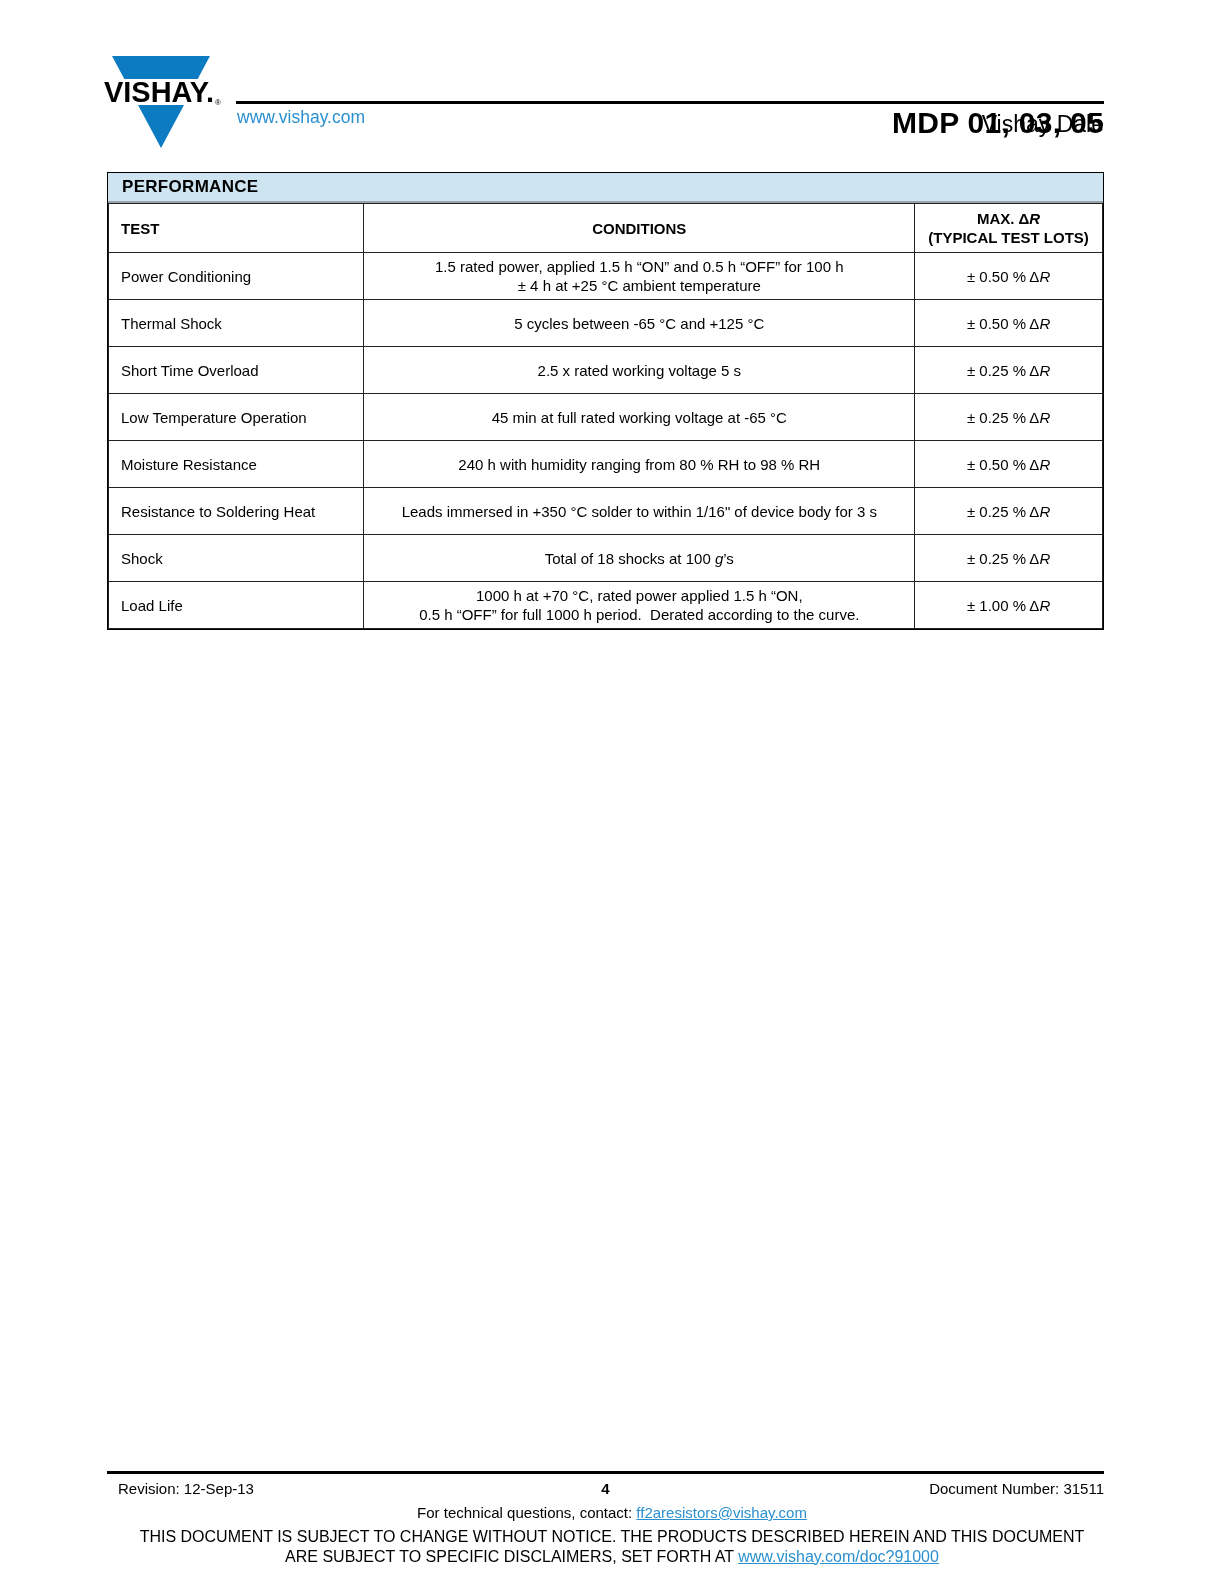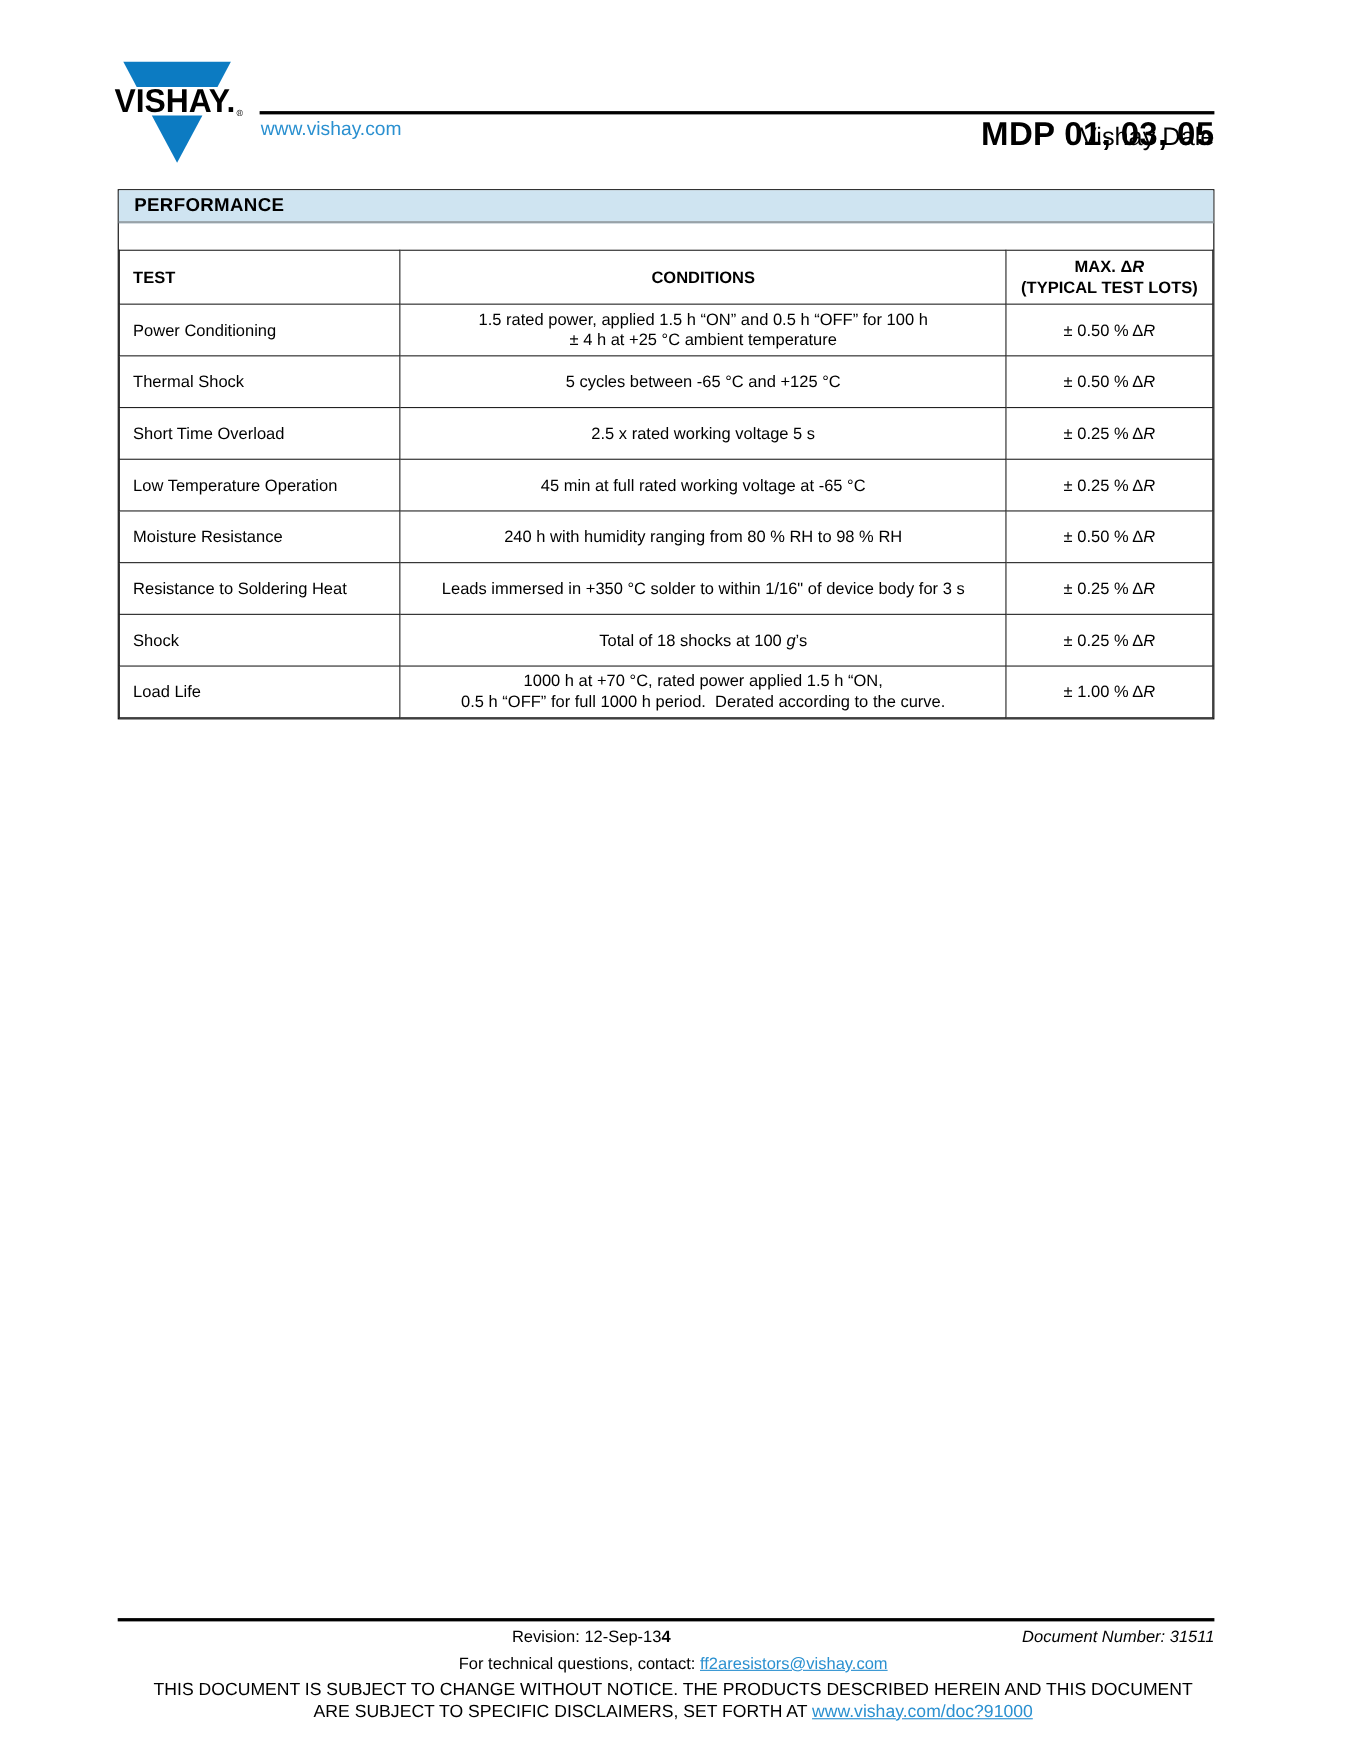--- a/index.html
+++ b/index.html
@@ -14,37 +14,37 @@
   .logo svg{display:block;width:100%;height:100%;}
   .header-rule{position:absolute;left:236px;top:101px;width:868px;height:2.5px;background:#000;}
   .site-link{position:absolute;left:237px;top:107px;font-size:17.5px;color:var(--link-blue);text-decoration:none;}
   .doc-title{position:absolute;right:120px;top:61px;font-size:30px;font-weight:bold;letter-spacing:.3px;margin-top:45px;}
   .brand-sub{position:absolute;right:120px;top:111px;font-size:23px;font-weight:400;text-align:center;}
 
   
   .perf{position:absolute;left:107px;top:172px;width:997px;border:1.5px solid #000;box-sizing:border-box;}
   .band{background:var(--band-blue);height:28px;line-height:28px;padding-left:14px;
         font-size:17px;font-weight:bold;letter-spacing:.3px;border-bottom:2.5px solid #98a2a8;}
-  table{width:100%;border-collapse:collapse;font-size:15px;table-layout:fixed;margin-top:24px;}
+  table{width:100%;border-collapse:collapse;font-size:15px;table-layout:fixed;}
   col.c1{width:25.7%;} col.c2{width:55.4%;} col.c3{width:18.9%;}
   th,td{border:1px solid #222;}
   thead th{height:48px;font-size:15px;line-height:19px;text-align:center;padding:0 8px;}
   thead th.h-test{text-align:left;padding-left:12px;}
   tbody td{height:38px;padding:4px 8px;line-height:19px;text-align:center;}
   tbody td.c-test{text-align:left;padding-left:12px;}
   td i, th i{font-style:italic;}
   sub{font-size:.7em;}
 
   
   .footer-rule{position:absolute;left:107px;top:1471px;width:997px;height:3px;background:#000;}
   .f-row{position:absolute;left:107px;top:1480px;width:997px;font-size:15px;
          display:grid;grid-template-columns:1fr auto 1fr;align-items:baseline;}
-  .f-row .left{text-align:right;}
+  .f-row .left{text-align:left;margin-left:11px;}
   .f-row .mid{text-align:center;font-weight:bold;}
-  .f-row .right{text-align:right;font-style:italic;}
+  .f-row .right{text-align:right;}
   .f-contact{position:absolute;left:0;top:1504px;width:1224px;text-align:center;font-size:15px;}
   .f-disc{position:absolute;left:0;top:1527px;width:1224px;text-align:center;font-size:16px;line-height:19.5px;}
   .blue-link{color:var(--link-blue);text-decoration:underline;margin-top:16px;}
 </style>
 </head>
 <body style="--brand-blue: #0c7bc2; --link-blue: #2a90d0; --band-blue: #cfe4f1;">
 
 <div class="logo">
   <svg viewBox="0 0 118 96">
     <polygon points="8,0 106,0 93.7,23 20.3,23" fill="var(--brand-blue)"></polygon>

